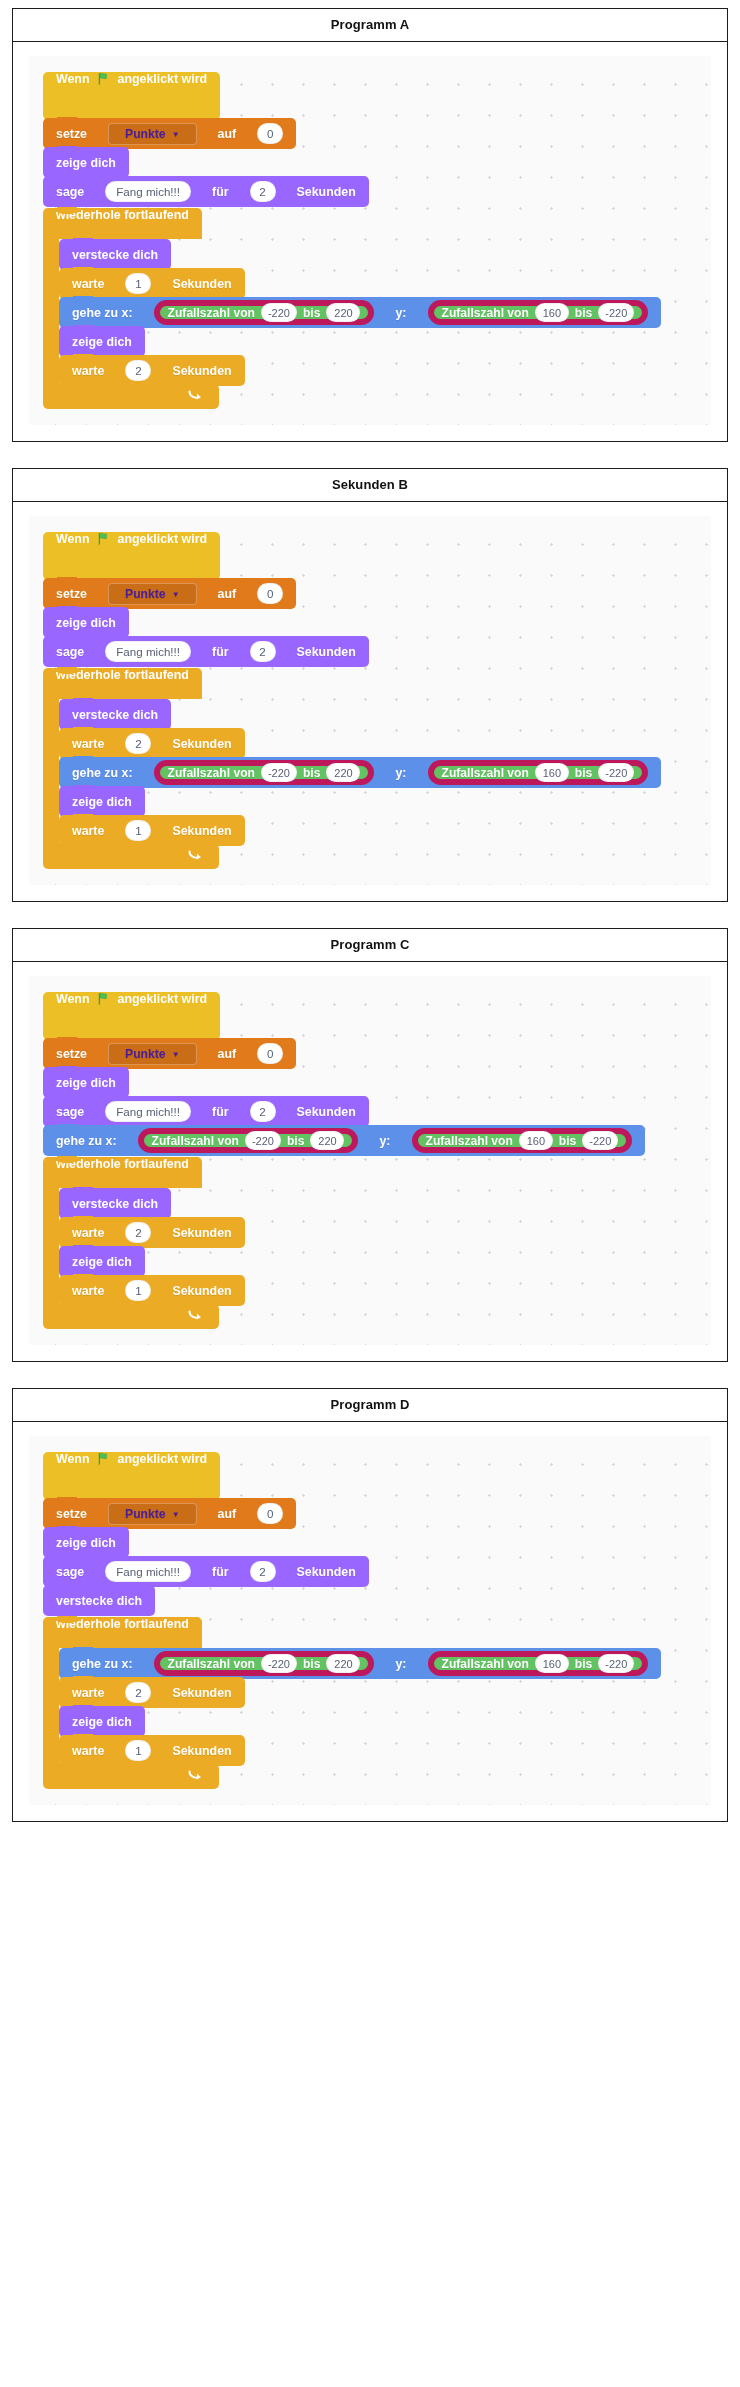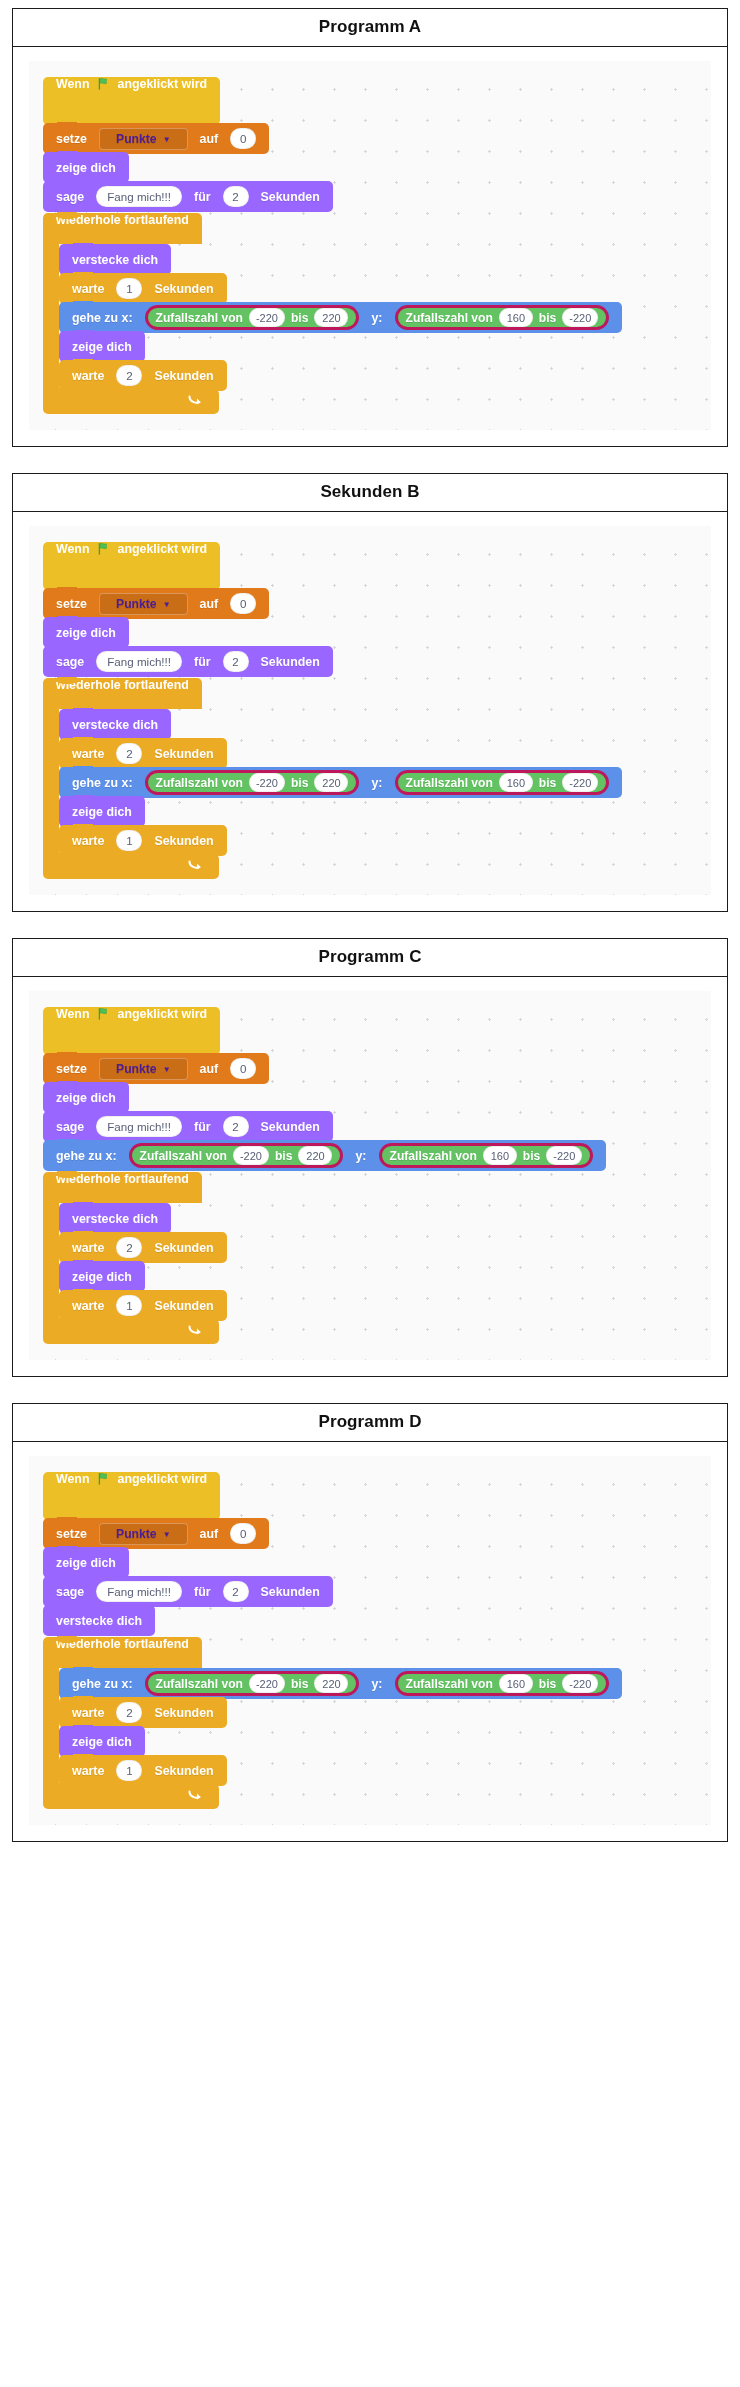--- a/index.html
+++ b/index.html
@@ -14,21 +14,21 @@
 
   .card {
     border: 1.6px solid #1c1c1c;
     background: #ffffff;
     margin-bottom: 26px;
   }
   .card-header {
     border-bottom: 1.6px solid #1c1c1c;
     text-align: center;
     font-weight: bold;
-    font-size: 17px;
+    font-size: 13px;
     color: #111;
     padding: 8px 4px 9px 4px;
     letter-spacing: .1px;
   }
   .card-body { padding: 14px 16px 16px 16px; }
 
   .canvas {
     background: #fafafa;
     background-image: radial-gradient(#d7d7d7 1px, transparent 1.1px);
     background-size: 31px 31px;
@@ -37,21 +37,21 @@
     min-height: 60px;
   }
 
   
   .script { position: relative; }
 
   .blk {
     position: relative;
     display: inline-flex;
     align-items: center;
-    gap: 12px;
+    gap: 21px;
     color: #fff;
     font-size: 12.4px;
     font-weight: bold;
     padding: 0 13px;
     height: 31px;
     border-radius: 5px;
     white-space: nowrap;
     margin-bottom: -2px;
     text-shadow: 0 1px 0 rgba(0,0,0,.10);
   }
@@ -148,21 +148,21 @@
     gap: 6px;
     padding: 0 16px;
     font-size: 12.2px;
     color: #4c1d95;
   }
   .caret { font-size: 8px; line-height: 1; transform: translateY(1px); }
 
   
   .rep {
     background: #63c262;
-    border: 3px solid #be185d;
+    border: 6px solid #be185d;
     border-radius: 16px;
     height: 25px;
     display: inline-flex;
     align-items: center;
     gap: 6px;
     padding: 0 8px;
     font-size: 12.1px;
     color: #fff;
     font-weight: bold;
   }

